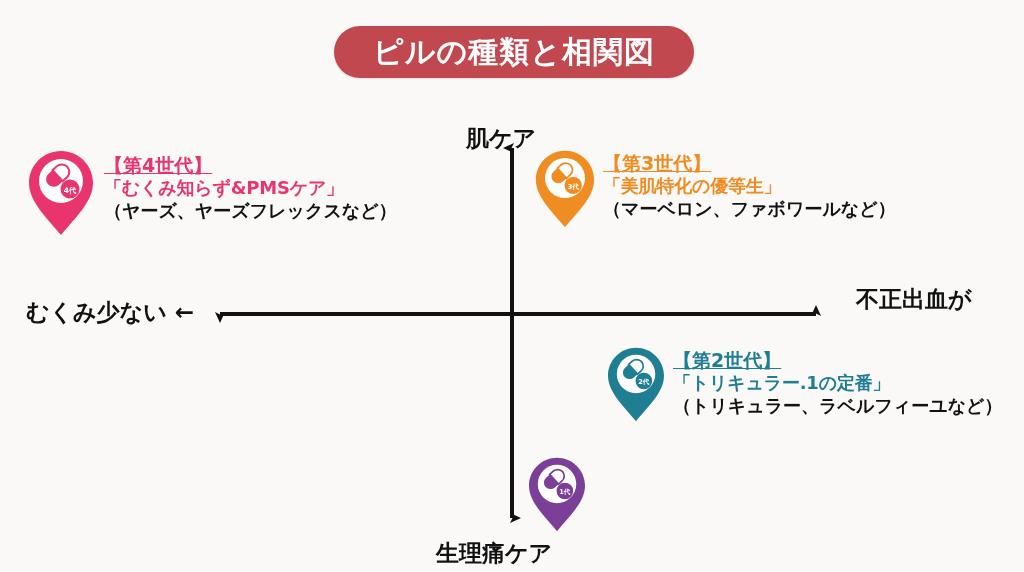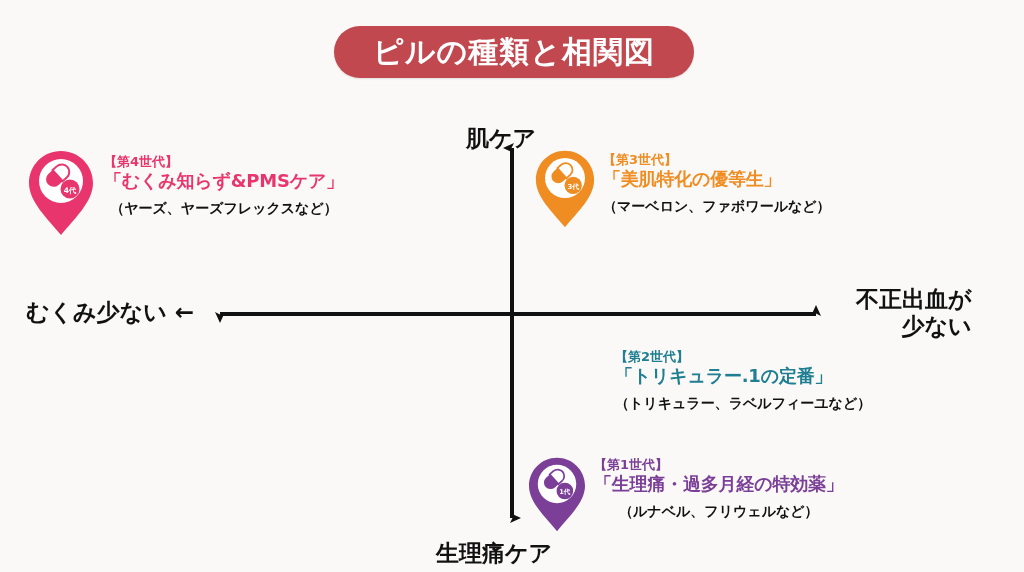--- a/index.html
+++ b/index.html
@@ -75,59 +75,60 @@
     left: 26px;
     top: 283px;
   }
   .axis-label.left .arrow-glyph {
     margin-left: 8px;
     font-weight: bold;
   }
   .axis-label.right {
     left: 856px;
     top: 270px;
-    text-align: right;
+    text-align: left;
   }
   .axis-label.right .l2 { display: block; }
 
   
   .entry {
     position: absolute;
     display: flex;
     align-items: flex-start;
   }
   .pin {
     flex: 0 0 auto;
     position: relative;
   }
   .entry-text {
     display: block;
     line-height: 1.08;
   }
   .gen-tag {
     display: block;
-    font-size: 13px;
+    font-size: 19px;
     font-weight: bold;
     white-space: nowrap;
     margin-bottom: 2px;
+    text-decoration: underline;
   }
   .headline {
     display: block;
     font-size: 18px;
     font-weight: bold;
     white-space: nowrap;
     letter-spacing: -0.2px;
   }
   .brands {
     display: block;
-    font-size: 14px;
+    font-size: 18px;
     font-weight: bold;
     color: #111111;
     white-space: nowrap;
-    margin-top: 11px;
+    margin-top: 4px;
   }
 
   
   #entry-gen4 { left: 28px; top: 133px; }
   #entry-gen4 .entry-text { margin-left: 10px; margin-top: 6px; }
   #entry-gen4 .brands { text-align: center; width: 100%; }
 
   #entry-gen3 { left: 535px; top: 133px; }
   #entry-gen3 .entry-text { margin-left: 8px; margin-top: 4px; }
   #entry-gen3 .brands { text-align: center; width: 100%; }
@@ -174,21 +175,20 @@
     <line x1="220" y1="298" x2="816" y2="298" stroke="#111111" stroke-width="4" marker-end="url(#arrow-right)"></line>
   </svg>
 
   <div class="axis-label top">肌ケア</div>
   <div class="axis-label bottom">生理痛ケア</div>
   <div class="axis-label left">
     <span>むくみ少ない</span><span class="arrow-glyph">←</span>
   </div>
   <div class="axis-label right">
     <span class="l1">不正出血が</span>
-    <span class="l2">少ない</span>
   </div>
 
   <div class="entry" id="entry-gen4">
     <div class="pin">
       <svg class="pin-svg" width="66" height="88" viewBox="0 0 66 88">
         <path d="M33 2 C15.3 2 1 16.3 1 34 C1 53 20 70 33 86 C46 70 65 53 65 34 C65 16.3 50.7 2 33 2 Z" fill="#E8356D"></path>
         <circle cx="33" cy="32" r="22" fill="#ffffff"></circle>
         <g transform="rotate(-42 30 27)">
           <rect x="17" y="19" width="26" height="15" rx="7.5" fill="#E8356D"></rect>
           <path d="M30 19 h5.5 a7.5 7.5 0 0 1 7.5 7.5 a7.5 7.5 0 0 1 -7.5 7.5 H30 Z" fill="#ffffff" stroke="#E8356D" stroke-width="2"></path>
@@ -218,40 +218,47 @@
       </svg>
     </div>
     <div class="entry-text">
       <span class="gen-tag" style="color:#EF8C22">【第3世代】</span>
       <span class="headline" style="color:#EF8C22">「美肌特化の優等生」</span>
       <span class="brands">（マーベロン、ファボワールなど）</span>
     </div>
   </div>
 
   <div class="entry" id="entry-gen2">
+    <div class="pin">
+      <svg class="pin-svg" width="58" height="77" viewBox="0 0 66 88">
+        <path d="M33 2 C15.3 2 1 16.3 1 34 C1 53 20 70 33 86 C46 70 65 53 65 34 C65 16.3 50.7 2 33 2 Z" fill="#1F7E91"></path>
+        <circle cx="33" cy="32" r="22" fill="#ffffff"></circle>
+        <g transform="rotate(-42 30 27)">
+          <rect x="17" y="19" width="26" height="15" rx="7.5" fill="#1F7E91"></rect>
+          <path d="M30 19 h5.5 a7.5 7.5 0 0 1 7.5 7.5 a7.5 7.5 0 0 1 -7.5 7.5 H30 Z" fill="#ffffff" stroke="#1F7E91" stroke-width="2"></path>
+        </g>
+        <circle cx="42" cy="40" r="9.5" fill="#1F7E91"></circle>
+        <text x="42" y="43.5" font-size="7.5" font-weight="bold" fill="#ffffff" text-anchor="middle" font-family="DejaVu Sans, sans-serif">2代</text>
+      </svg>
+    </div>
     <div class="entry-text">
       <span class="gen-tag" style="color:#1F7E91">【第2世代】</span>
       <span class="headline" style="color:#1F7E91">「トリキュラー.1の定番」</span>
       <span class="brands">（トリキュラー、ラベルフィーユなど）</span>
     </div>
   </div>
 
   <div class="entry" id="entry-gen1">
     <div class="pin">
       <svg class="pin-svg" width="58" height="77" viewBox="0 0 66 88">
         <path d="M33 2 C15.3 2 1 16.3 1 34 C1 53 20 70 33 86 C46 70 65 53 65 34 C65 16.3 50.7 2 33 2 Z" fill="#7B3F98"></path>
         <circle cx="33" cy="32" r="22" fill="#ffffff"></circle>
         <g transform="rotate(-42 30 27)">
           <rect x="17" y="19" width="26" height="15" rx="7.5" fill="#7B3F98"></rect>
           <path d="M30 19 h5.5 a7.5 7.5 0 0 1 7.5 7.5 a7.5 7.5 0 0 1 -7.5 7.5 H30 Z" fill="#ffffff" stroke="#7B3F98" stroke-width="2"></path>
         </g>
         <circle cx="42" cy="40" r="9.5" fill="#7B3F98"></circle>
         <text x="42" y="43.5" font-size="7.5" font-weight="bold" fill="#ffffff" text-anchor="middle" font-family="DejaVu Sans, sans-serif">1代</text>
       </svg>
     </div>
-    <div class="entry-text">
-      <span class="gen-tag" style="color:#7B3F98">【第1世代】</span>
-      <span class="headline" style="color:#7B3F98">「生理痛・過多月経の特効薬」</span>
-      <span class="brands">（ルナベル、フリウェルなど）</span>
-    </div>
   </div>
 
 </div>
 
 </body></html>

